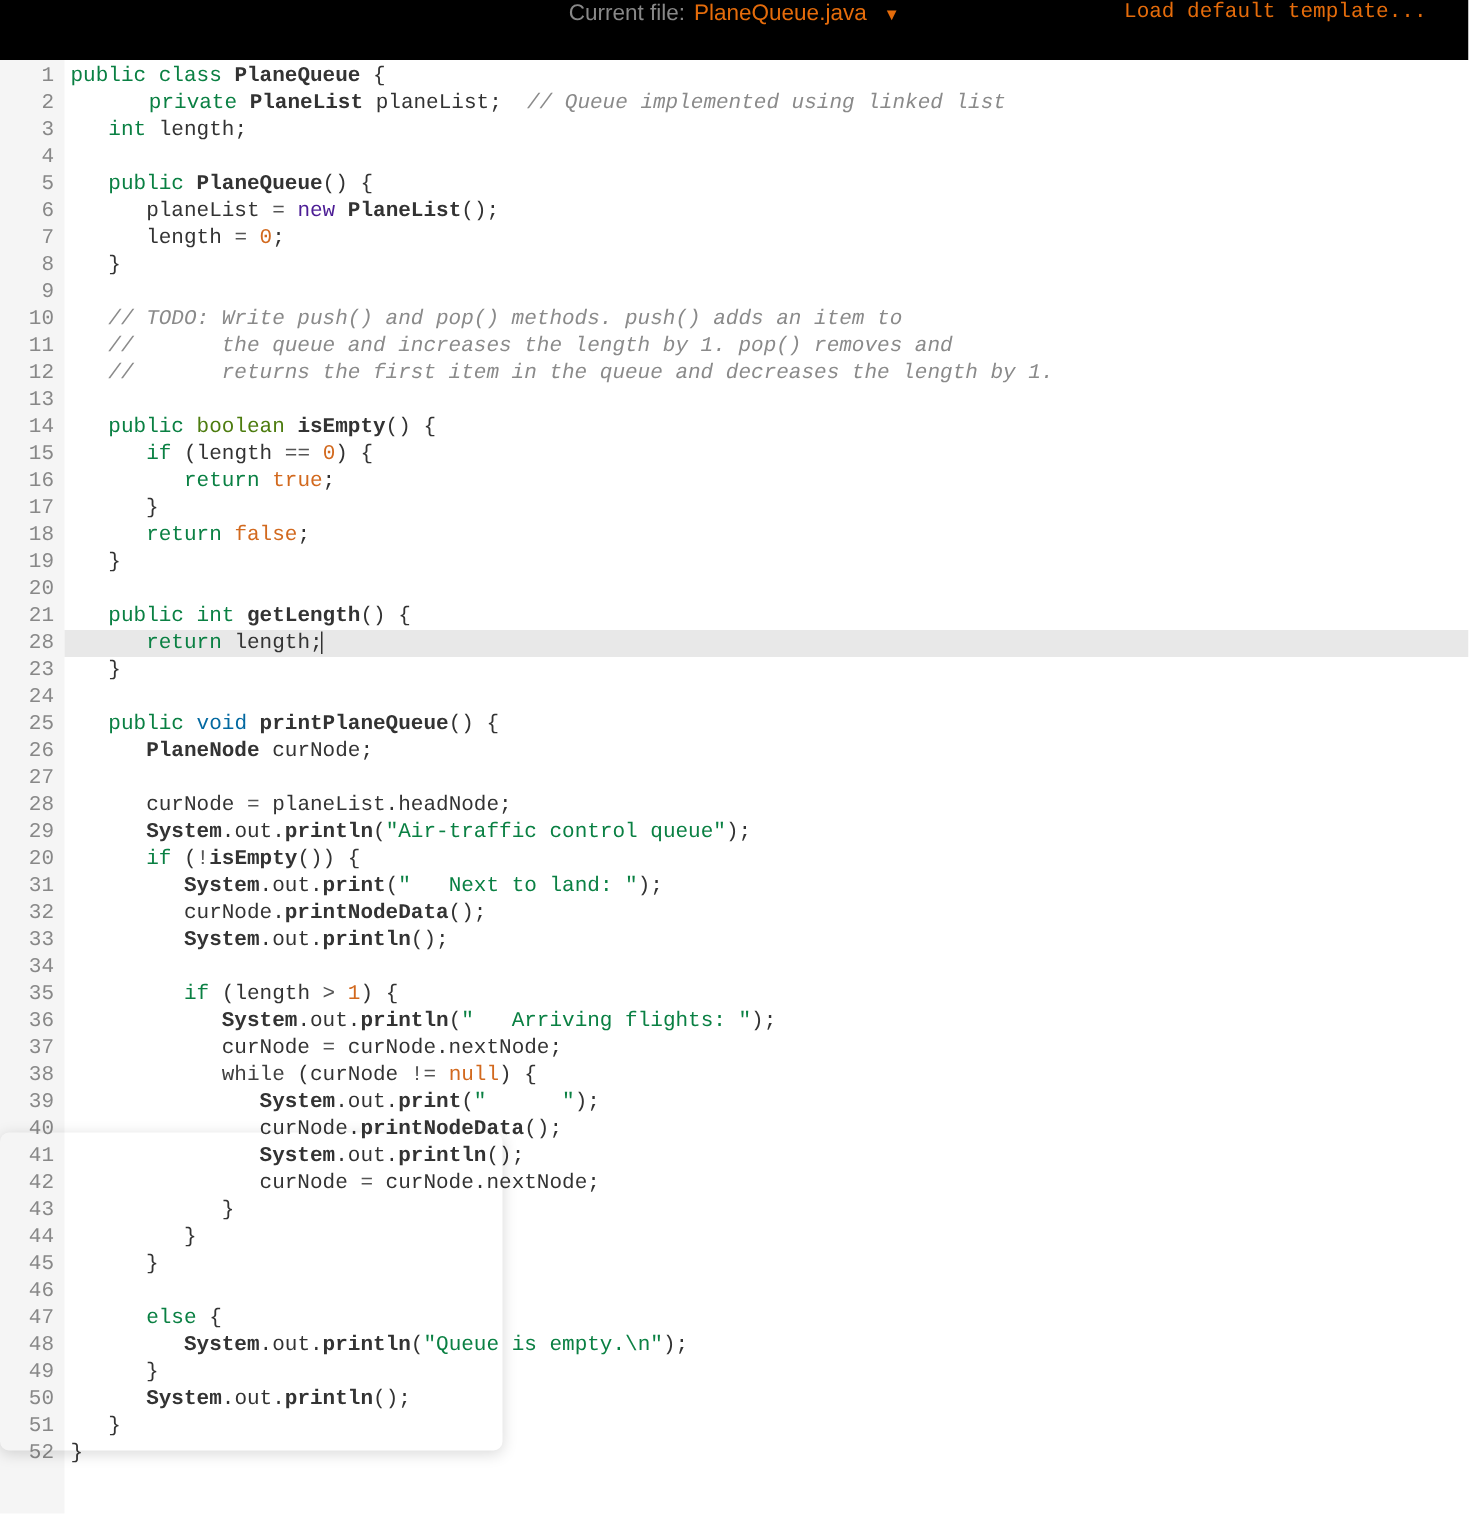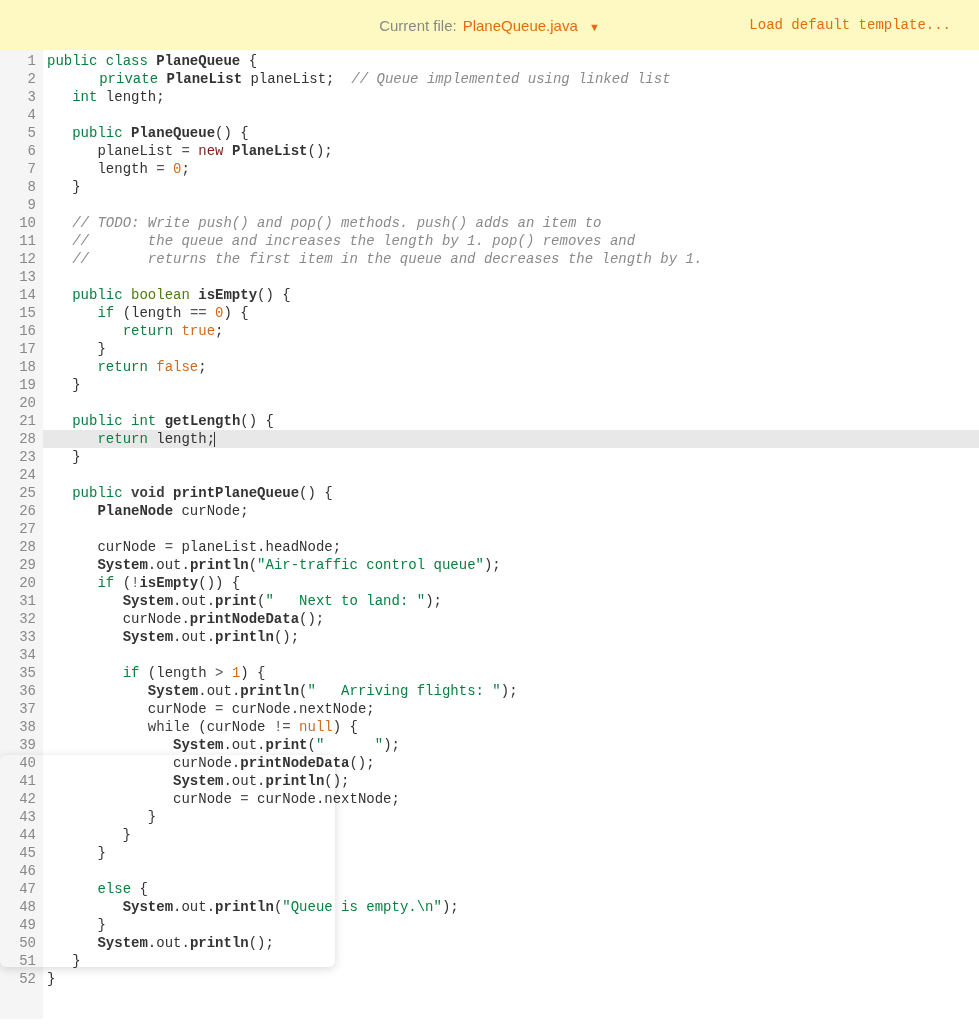--- a/index.html
+++ b/index.html
@@ -4,24 +4,23 @@
 <style>
 * { margin: 0; padding: 0; box-sizing: border-box; }
 body {
   font-family: Arial, Helvetica, sans-serif;
   background: #fff;
   width: 979px;
   height: 1024px;
   overflow: hidden;
 }
 .header {
-  background: #fef9c3;
-  height: 50px;
+  background: #000000;
+  height: 40px;
   display: flex;
-  align-items: center;
   justify-content: center;
   position: relative;
 }
 .current-file-label {
   color: #888;
   font-size: 15px;
   margin-right: 6px;
 }
 .filename {
   color: #e56c0b;
@@ -72,23 +71,23 @@
 }
 .code-line.active {
   background: #e8e8e8;
   margin-left: -4px;
   padding-left: 4px;
 }
 .k-public { color: #0a8043; }
 .k-class { color: #0a8043; }
 .k-private { color: #0a8043; margin-left: 27px; }
 .k-int { color: #0a8043; }
-.k-new { color: #7f1d1d; text-align: right; }
+.k-new { color: #4c1d95; text-align: right; }
 .k-boolean { color: #4d7c0f; }
-.k-void { color: #404040; font-weight: bold; }
+.k-void { color: #0369a1; }
 .k-if { color: #0a8043; }
 .k-else { color: #0a8043; }
 .k-while { color: #404040; }
 .k-return { color: #0a8043; }
 .k-true { color: #d2691e; }
 .k-false { color: #d2691e; }
 .k-null { color: #d2691e; }
 .cls { color: #333; font-weight: bold; }
 .fn { color: #333; font-weight: bold; }
 .prop { color: #333; }

